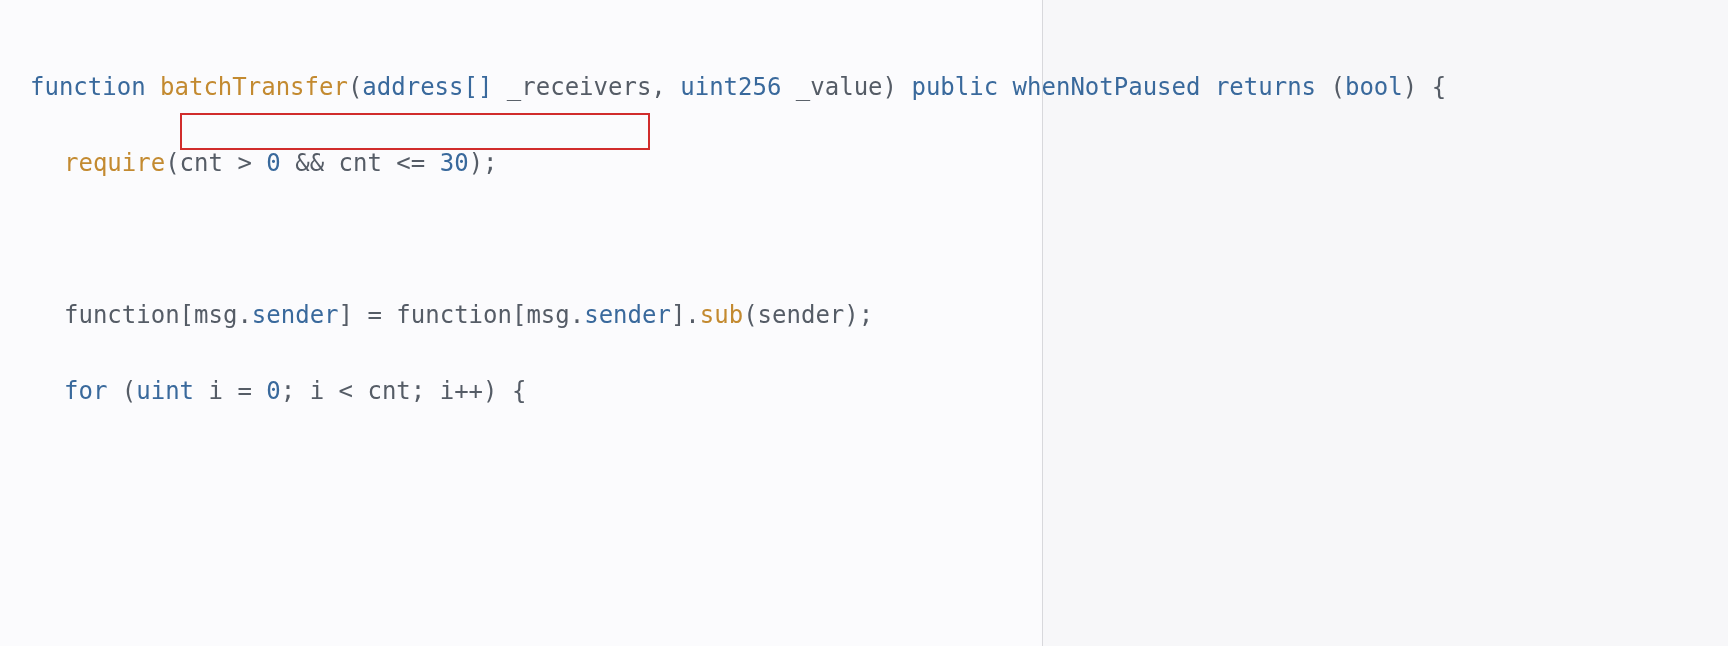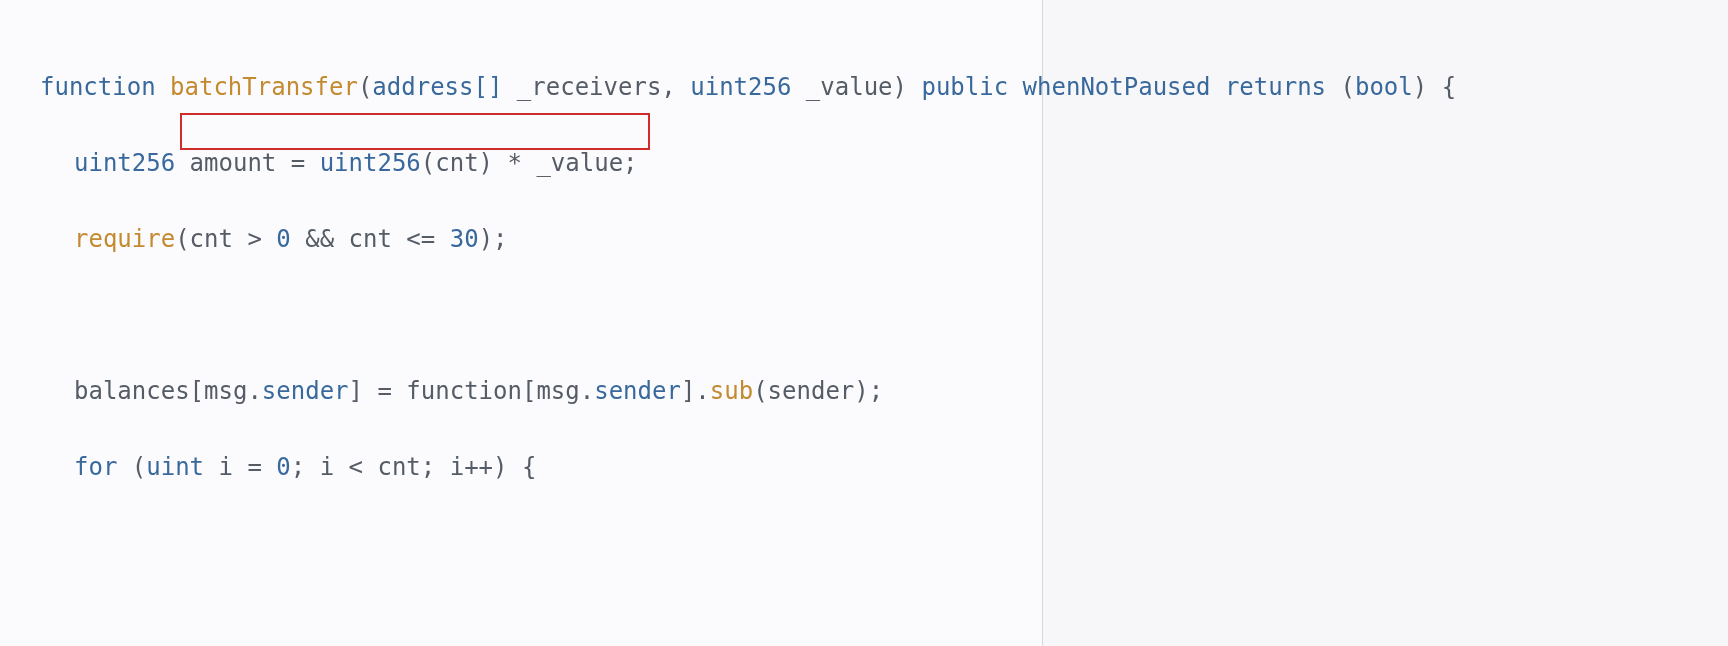--- a/index.html
+++ b/index.html
@@ -7,21 +7,21 @@
     padding: 0;
     width: 1728px;
     height: 646px;
     background: #f7f7f9;
     overflow: hidden;
   }
   .code-area {
     box-sizing: border-box;
     width: 1043px;
     height: 646px;
-    padding: 30px 0 0 40px;
+    padding: 30px 0 0 30px;
     background: #fbfbfd;
     border-right: 1px solid #d8d8dc;
     font-family: "Menlo", "Consolas", "DejaVu Sans Mono", monospace;
     font-size: 24px;
     line-height: 38px;
     color: #555c66;
     white-space: pre;
     position: relative;
   }
   .line {
@@ -38,24 +38,23 @@
     position: absolute;
     border: 2px solid #d12c2c;
     pointer-events: none;
   }
 </style>
 </head>
 <body>
 
 <div class="code-area">
 <div class="line"><span class="kw">function</span><span class="pl"> </span><span class="fn">batchTransfer</span><span class="pl">(</span><span class="ty">address[]</span><span class="pl"> _receivers, </span><span class="ty">uint256</span><span class="pl"> _value) </span><span class="kw">public</span><span class="pl"> </span><span class="id">whenNotPaused</span><span class="pl"> </span><span class="kw">returns</span><span class="pl"> (</span><span class="ty">bool</span><span class="pl">) {</span></div>
-<div class="line pad1"><span class="ty">uint256</span><span class="pl"> </span><span class="pl">amount = </span><span class="ty">uint256</span><span class="pl">(cnt) * _value;</span></div>
 <div class="line pad1"><span class="fn">require</span><span class="pl">(cnt &gt; </span><span class="nm">0</span><span class="pl"> &amp;&amp; cnt &lt;= </span><span class="nm">30</span><span class="pl">);</span></div>
 <div class="line pad1"> </div>
-<div class="line pad1"><span class="pl">balances[msg.</span><span class="id">sender</span><span class="pl">] = function[msg.</span><span class="id">sender</span><span class="pl">].</span><span class="fn">sub</span><span class="pl">(sender);</span></div>
+<div class="line pad1"><span class="pl">function[msg.</span><span class="id">sender</span><span class="pl">] = function[msg.</span><span class="id">sender</span><span class="pl">].</span><span class="fn">sub</span><span class="pl">(sender);</span></div>
 <div class="line pad1"><span class="kw">for</span><span class="pl"> (</span><span class="ty">uint</span><span class="pl"> i = </span><span class="nm">0</span><span class="pl">; i &lt; cnt; i++) {</span></div>
 
 
 
 
 
 
 
   <div class="box" style="top:113px;left:180px;width:466px;height:33px;"></div>
 </div>

